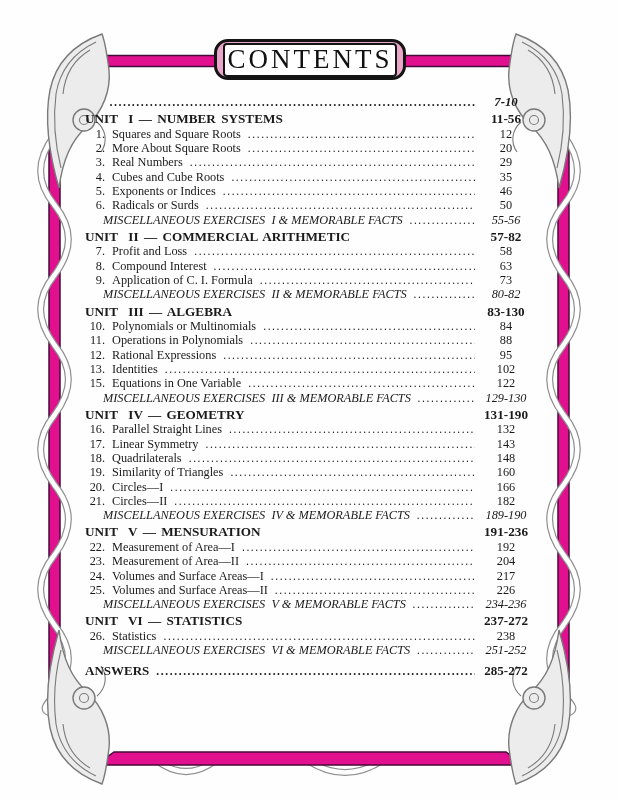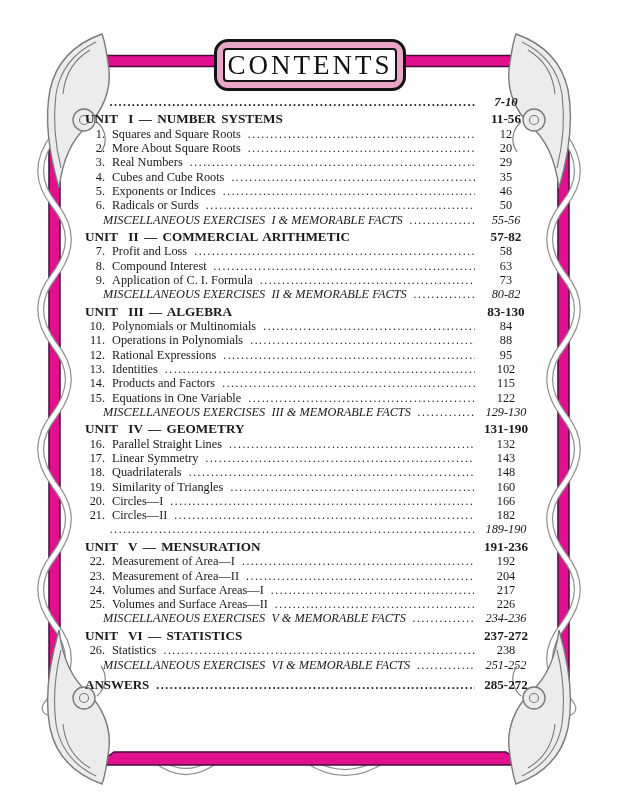--- a/index.html
+++ b/index.html
@@ -17,21 +17,21 @@
 
   
   .bar{fill:var(--magenta);stroke:var(--bar-edge);stroke-width:1.5;}
   .ribbon-under{fill:none;stroke:#8f8f8f;stroke-width:7;}
   .ribbon-over{fill:none;stroke:#ffffff;stroke-width:4.6;}
   .plume-fill{fill:var(--plume-fill);stroke:var(--plume-line);stroke-width:1.4;}
   .plume-line{fill:none;stroke:var(--plume-line);stroke-width:1.1;}
 
   
   .contents-box{
-    position:absolute;left:214px;top:39px;width:192px;height:52px;
+    position:absolute;left:214px;top:39px;width:192px;height:41px;
     background:var(--box-pink);border:3px solid #141414;border-radius:14px;
     display:flex;align-items:center;justify-content:center;
   }
   .contents-inner{
     width:174px;height:34px;background:#fff;border:2px solid #141414;border-radius:4px;
     display:flex;align-items:center;justify-content:center;
   }
   .contents-title{
     font-size:27px;letter-spacing:3px;color:#111;line-height:1;
     font-family:"Liberation Serif","DejaVu Serif",serif;
@@ -214,26 +214,20 @@
           <span class="dots"></span>
           <span class="pg">95</span>
         </div>
         <div class="row chapter">
           <span class="num">13.</span>
           <span class="lbl">Identities</span>
           <span class="dots"></span>
           <span class="pg">102</span>
         </div>
         <div class="row chapter">
-          <span class="num">14.</span>
-          <span class="lbl">Products and Factors</span>
-          <span class="dots"></span>
-          <span class="pg">115</span>
-        </div>
-        <div class="row chapter">
           <span class="num">15.</span>
           <span class="lbl">Equations in One Variable</span>
           <span class="dots"></span>
           <span class="pg">122</span>
         </div>
         <div class="row misc">
           <span class="lbl">MISCELLANEOUS EXERCISES  III &amp; MEMORABLE FACTS</span>
           <span class="dots"></span>
           <span class="pg">129-130</span>
         </div>
@@ -272,20 +266,21 @@
           <span class="dots"></span>
           <span class="pg">166</span>
         </div>
         <div class="row chapter">
           <span class="num">21.</span>
           <span class="lbl">Circles—II</span>
           <span class="dots"></span>
           <span class="pg">182</span>
         </div>
         <div class="row misc">
+          <span class="lbl">MISCELLANEOUS EXERCISES  IV &amp; MEMORABLE FACTS</span>
           <span class="dots"></span>
           <span class="pg">189-190</span>
         </div>
         <div class="row unit-title">
           <span class="lbl">UNIT  V — MENSURATION</span>
           <span class="spacer"></span>
           <span class="pg">191-236</span>
         </div>
         <div class="row chapter">
           <span class="num">22.</span>

